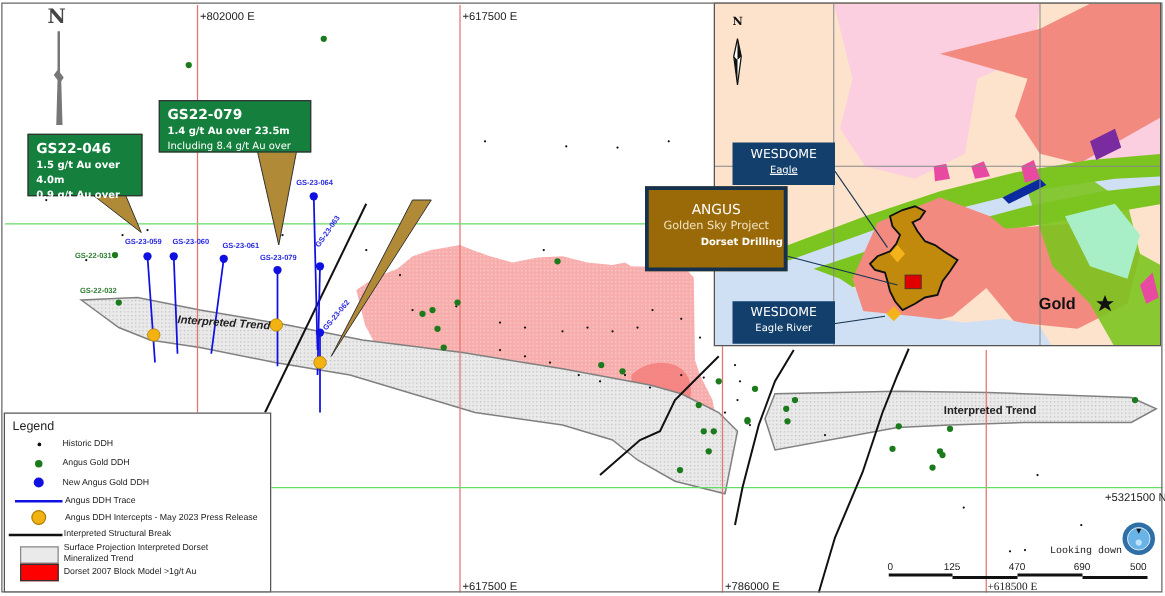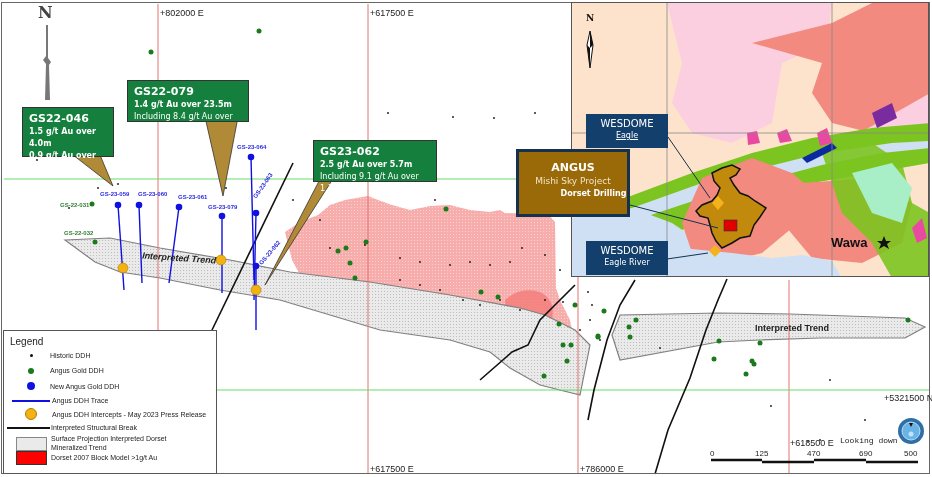--- a/index.html
+++ b/index.html
@@ -18,21 +18,21 @@
   #legend{position:absolute;left:3px;top:330px;width:214px;height:144px;background:#fff;border:1px solid #555;box-sizing:border-box;}
   #legend .title{position:absolute;left:6px;top:5px;font-size:10px;color:#222;}
   .lg-row{position:absolute;left:0;width:210px;height:14px;}
   .lg-sym{position:absolute;}
   .lg-lbl{position:absolute;left:46px;font-size:7px;color:#222;white-space:nowrap;line-height:8px;}
   #inset{position:absolute;left:571px;top:2px;width:358px;height:275px;border:1px solid #555;box-sizing:border-box;overflow:hidden;background:#fde3cc;}
   .inset-box{position:absolute;background:#123f6b;color:#fff;text-align:center;font-family:"DejaVu Sans",sans-serif;box-sizing:border-box;}
   .inset-box .a{font-size:10px;font-weight:normal;line-height:12px;}
   .inset-box .b{font-size:8px;line-height:11px;}
   #angus-box{position:absolute;left:516px;top:149px;width:114px;height:68px;background:#9a6a08;border:3px solid #14324f;color:#fff;text-align:center;font-family:"DejaVu Sans",sans-serif;box-sizing:border-box;padding-top:9px;}
-  #angus-box .a{font-size:11px;font-weight:bold;line-height:14px;}
+  #angus-box .a{font-size:11px;font-weight:normal;line-height:14px;}
   #angus-box .b{font-size:9px;line-height:13px;color:#f1e3c4;}
   #angus-box .c{font-size:8px;font-weight:bold;line-height:12px;margin-left:41px;}
   .wawa{position:absolute;font-size:13px;font-weight:bold;color:#111;}
   .scale-lbl{position:absolute;font-size:8px;color:#222;}
   .looking{position:absolute;font-size:8px;color:#222;white-space:nowrap;font-family:Liberation Mono, monospace;}
 </style>
 </head>
 <body>
 
 <div id="map">
@@ -211,38 +211,33 @@
   <div class="frame"></div>
 
   
   <div style="position:absolute;left:38px;top:3px;font-family:'DejaVu Serif',serif;font-size:16px;font-weight:bold;color:#444;">N</div>
 
   
   <div class="coord" style="left:160px;top:8px;">+802000 E</div>
   <div class="coord" style="left:370px;top:8px;">+617500 E</div>
   <div class="coord" style="left:370px;top:464px;">+617500 E</div>
   <div class="coord" style="left:580px;top:464px;">+786000 E</div>
-  <div class="coord" style="left:790px;top:438px;">+618500 E</div>
+  <div class="coord" style="left:790px;top:464px;font-family:Liberation Serif, serif;">+618500 E</div>
   <div class="coord" style="left:884px;top:393px;">+5321500 N</div>
 
   
   <div class="callout" style="left:22px;top:107px;width:92px;height:50px;">
     <div class="t">GS22-046</div>
     <div class="l">1.5 g/t Au over 4.0m</div>
     <div class="l">0.9 g/t Au over 6.0m</div>
   </div>
   <div class="callout" style="left:127px;top:80px;width:122px;height:42px;">
     <div class="t">GS22-079</div>
     <div class="l">1.4 g/t Au over 23.5m</div>
     <div class="l thin">Including 8.4 g/t Au over 3.0m</div>
-  </div>
-  <div class="callout" style="left:313px;top:140px;width:124px;height:42px;">
-    <div class="t">GS23-062</div>
-    <div class="l">2.5 g/t Au over 5.7m</div>
-    <div class="l thin">Including 9.1 g/t Au over 1.3m</div>
   </div>
 
   
   <div class="hole-label" style="left:100px;top:191px;">GS-23-059</div>
   <div class="hole-label" style="left:138px;top:191px;">GS-23-060</div>
   <div class="hole-label" style="left:178px;top:194px;">GS-23-061</div>
   <div class="hole-label" style="left:208px;top:204px;">GS-23-079</div>
   <div class="hole-label" style="left:237px;top:144px;">GS-23-064</div>
   <div class="hole-label" style="left:252px;top:196px;transform:rotate(-55deg);transform-origin:left top;">GS-23-063</div>
   <div class="hole-label" style="left:258px;top:262px;transform:rotate(-50deg);transform-origin:left top;">GS-23-062</div>
@@ -344,22 +339,22 @@
     <div style="position:absolute;left:14px;top:10px;font-family:'DejaVu Serif',serif;font-weight:bold;font-size:9px;color:#111;">N</div>
 
     <div class="inset-box" style="left:14px;top:111px;width:82px;height:34px;padding-top:4px;">
       <div class="a">WESDOME</div>
       <div class="b" style="text-decoration:underline;">Eagle</div>
     </div>
     <div class="inset-box" style="left:14px;top:238px;width:82px;height:34px;padding-top:4px;">
       <div class="a">WESDOME</div>
       <div class="b">Eagle River</div>
     </div>
-    <div class="wawa" style="left:259px;top:232px;">Wawa</div>
+    <div class="wawa" style="left:259px;top:232px;">Gold</div>
   </div>
 
   
   <div id="angus-box">
     <div class="a">ANGUS</div>
-    <div class="b">Mishi Sky Project</div>
+    <div class="b">Golden Sky Project</div>
     <div class="c">Dorset Drilling</div>
   </div>
 </div>
 
 </body></html>

